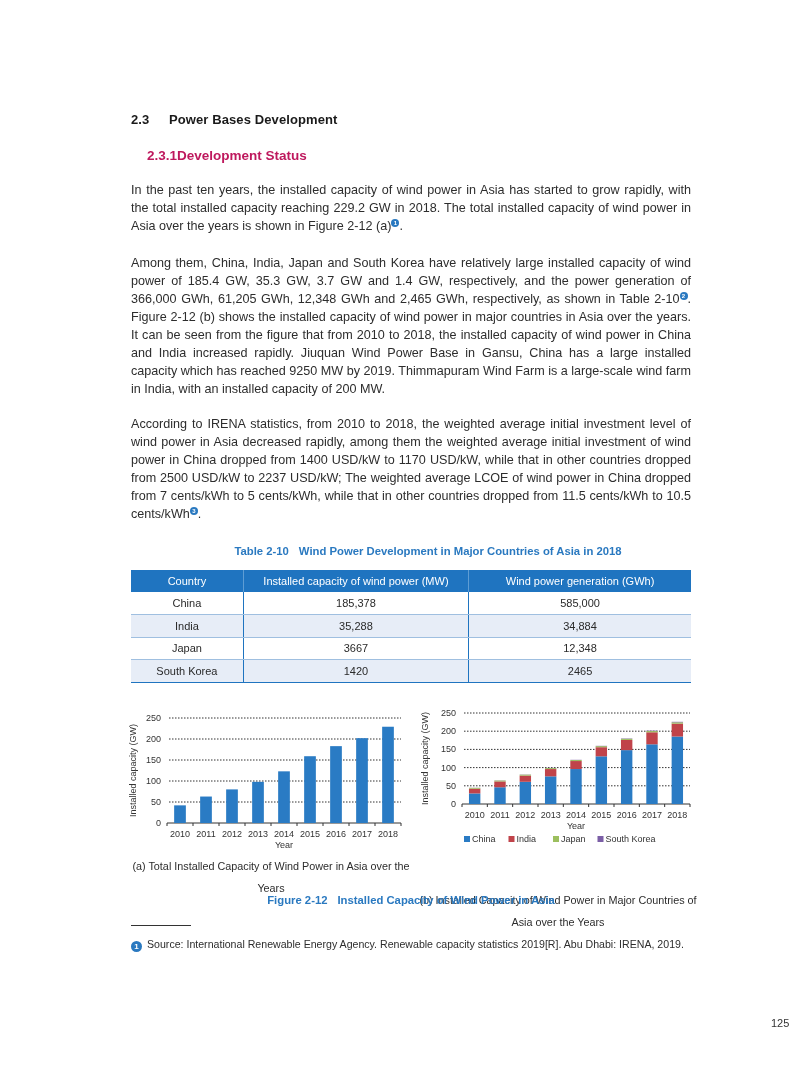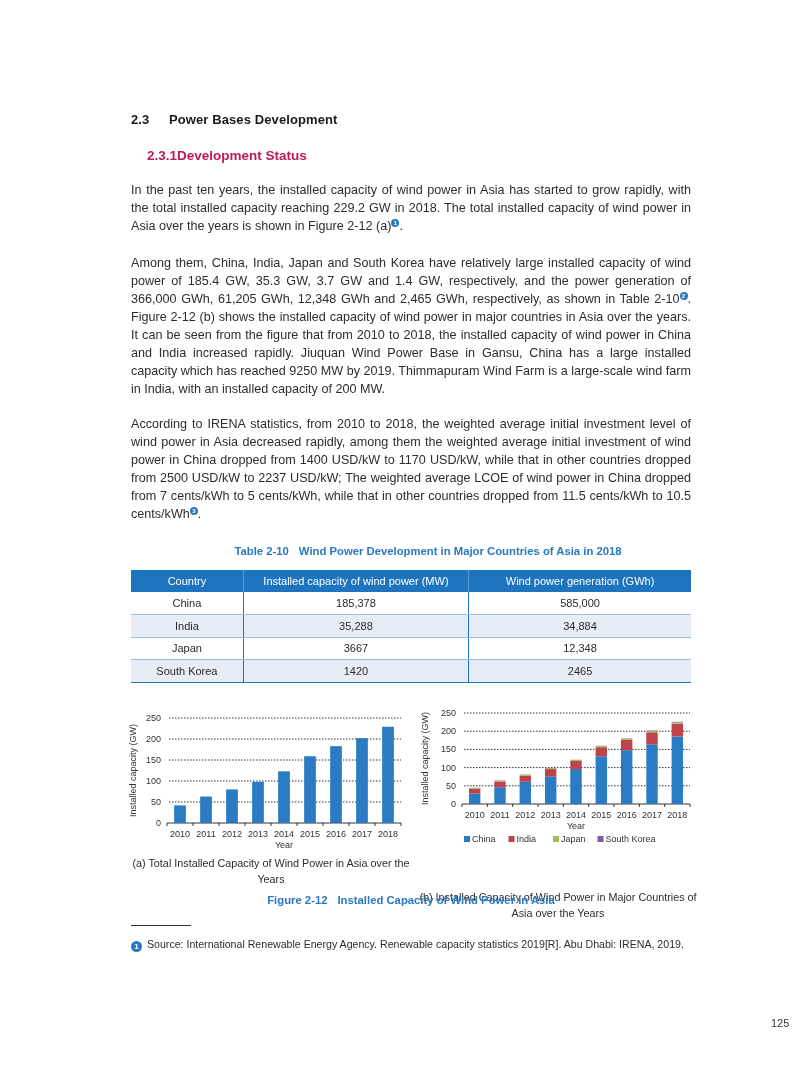--- a/index.html
+++ b/index.html
@@ -44,21 +44,21 @@
     border-bottom: 1px solid #9fbfe0;
   }
   table.data td:last-child { border-right: none; }
   table.data tr.alt td { background: #e7edf7; }
   table.data tr:last-child td { border-bottom: 1.5px solid #1f74c0; }
   .col1 { width: 113px; } .col2 { width: 227px; } .col3 { width: 224px; }
 
   .chart { position: absolute; }
   .chart svg text { font-family: "Liberation Sans", sans-serif; }
   .sub-caption {
-    position: absolute; font-size: 10.8px; line-height: 16px; text-align: center; color: #2d2d2d;
+    position: absolute; font-size: 10.8px; line-height: 22px; text-align: center; color: #2d2d2d;
   }
   .fig-caption {
     position: absolute; top: 894px; left: 0; width: 560px; text-align: center;
     font-size: 11.3px; font-weight: bold; color: #2a79c0;
   }
   .fig-caption .num { margin-right: 10px; }
   .fn-rule { position: absolute; top: 925px; left: 0; width: 60px; border-top: 1px solid #333; }
   .footnotes { position: absolute; top: 935px; left: 0; width: 570px; }
   .fn {
     font-size: 10.6px; line-height: 19px; color: #2d2d2d; white-space: nowrap;

